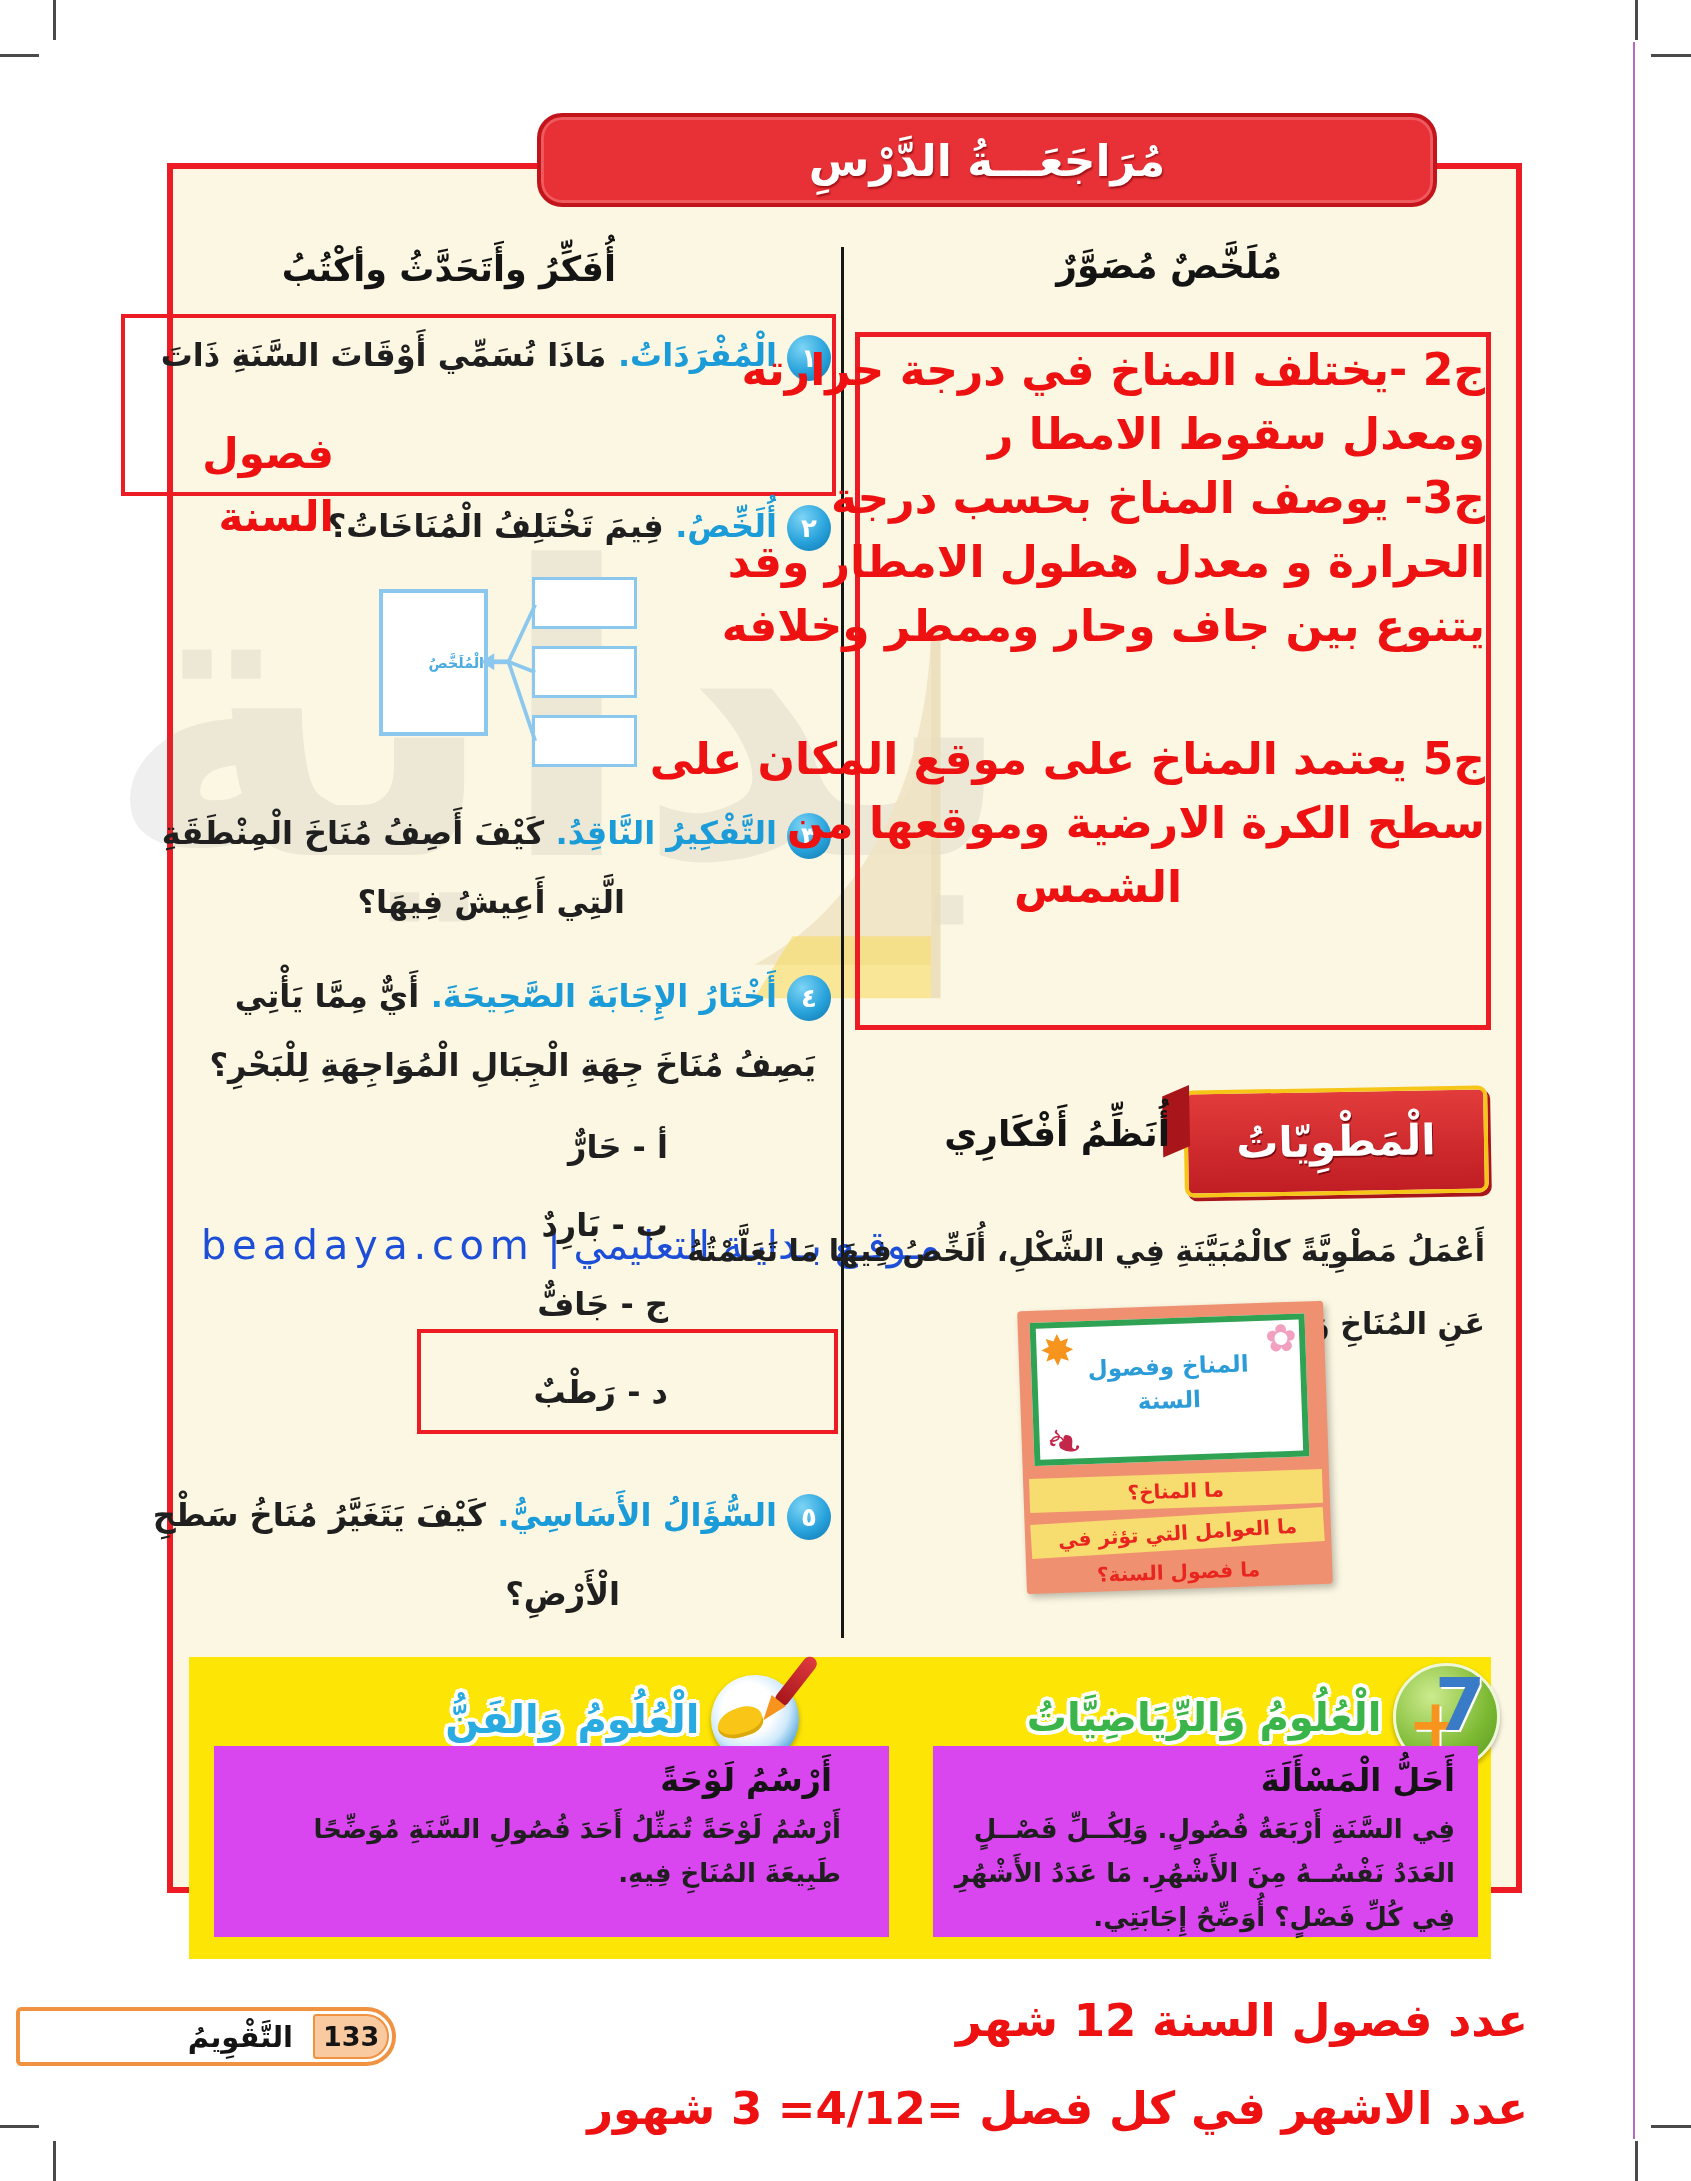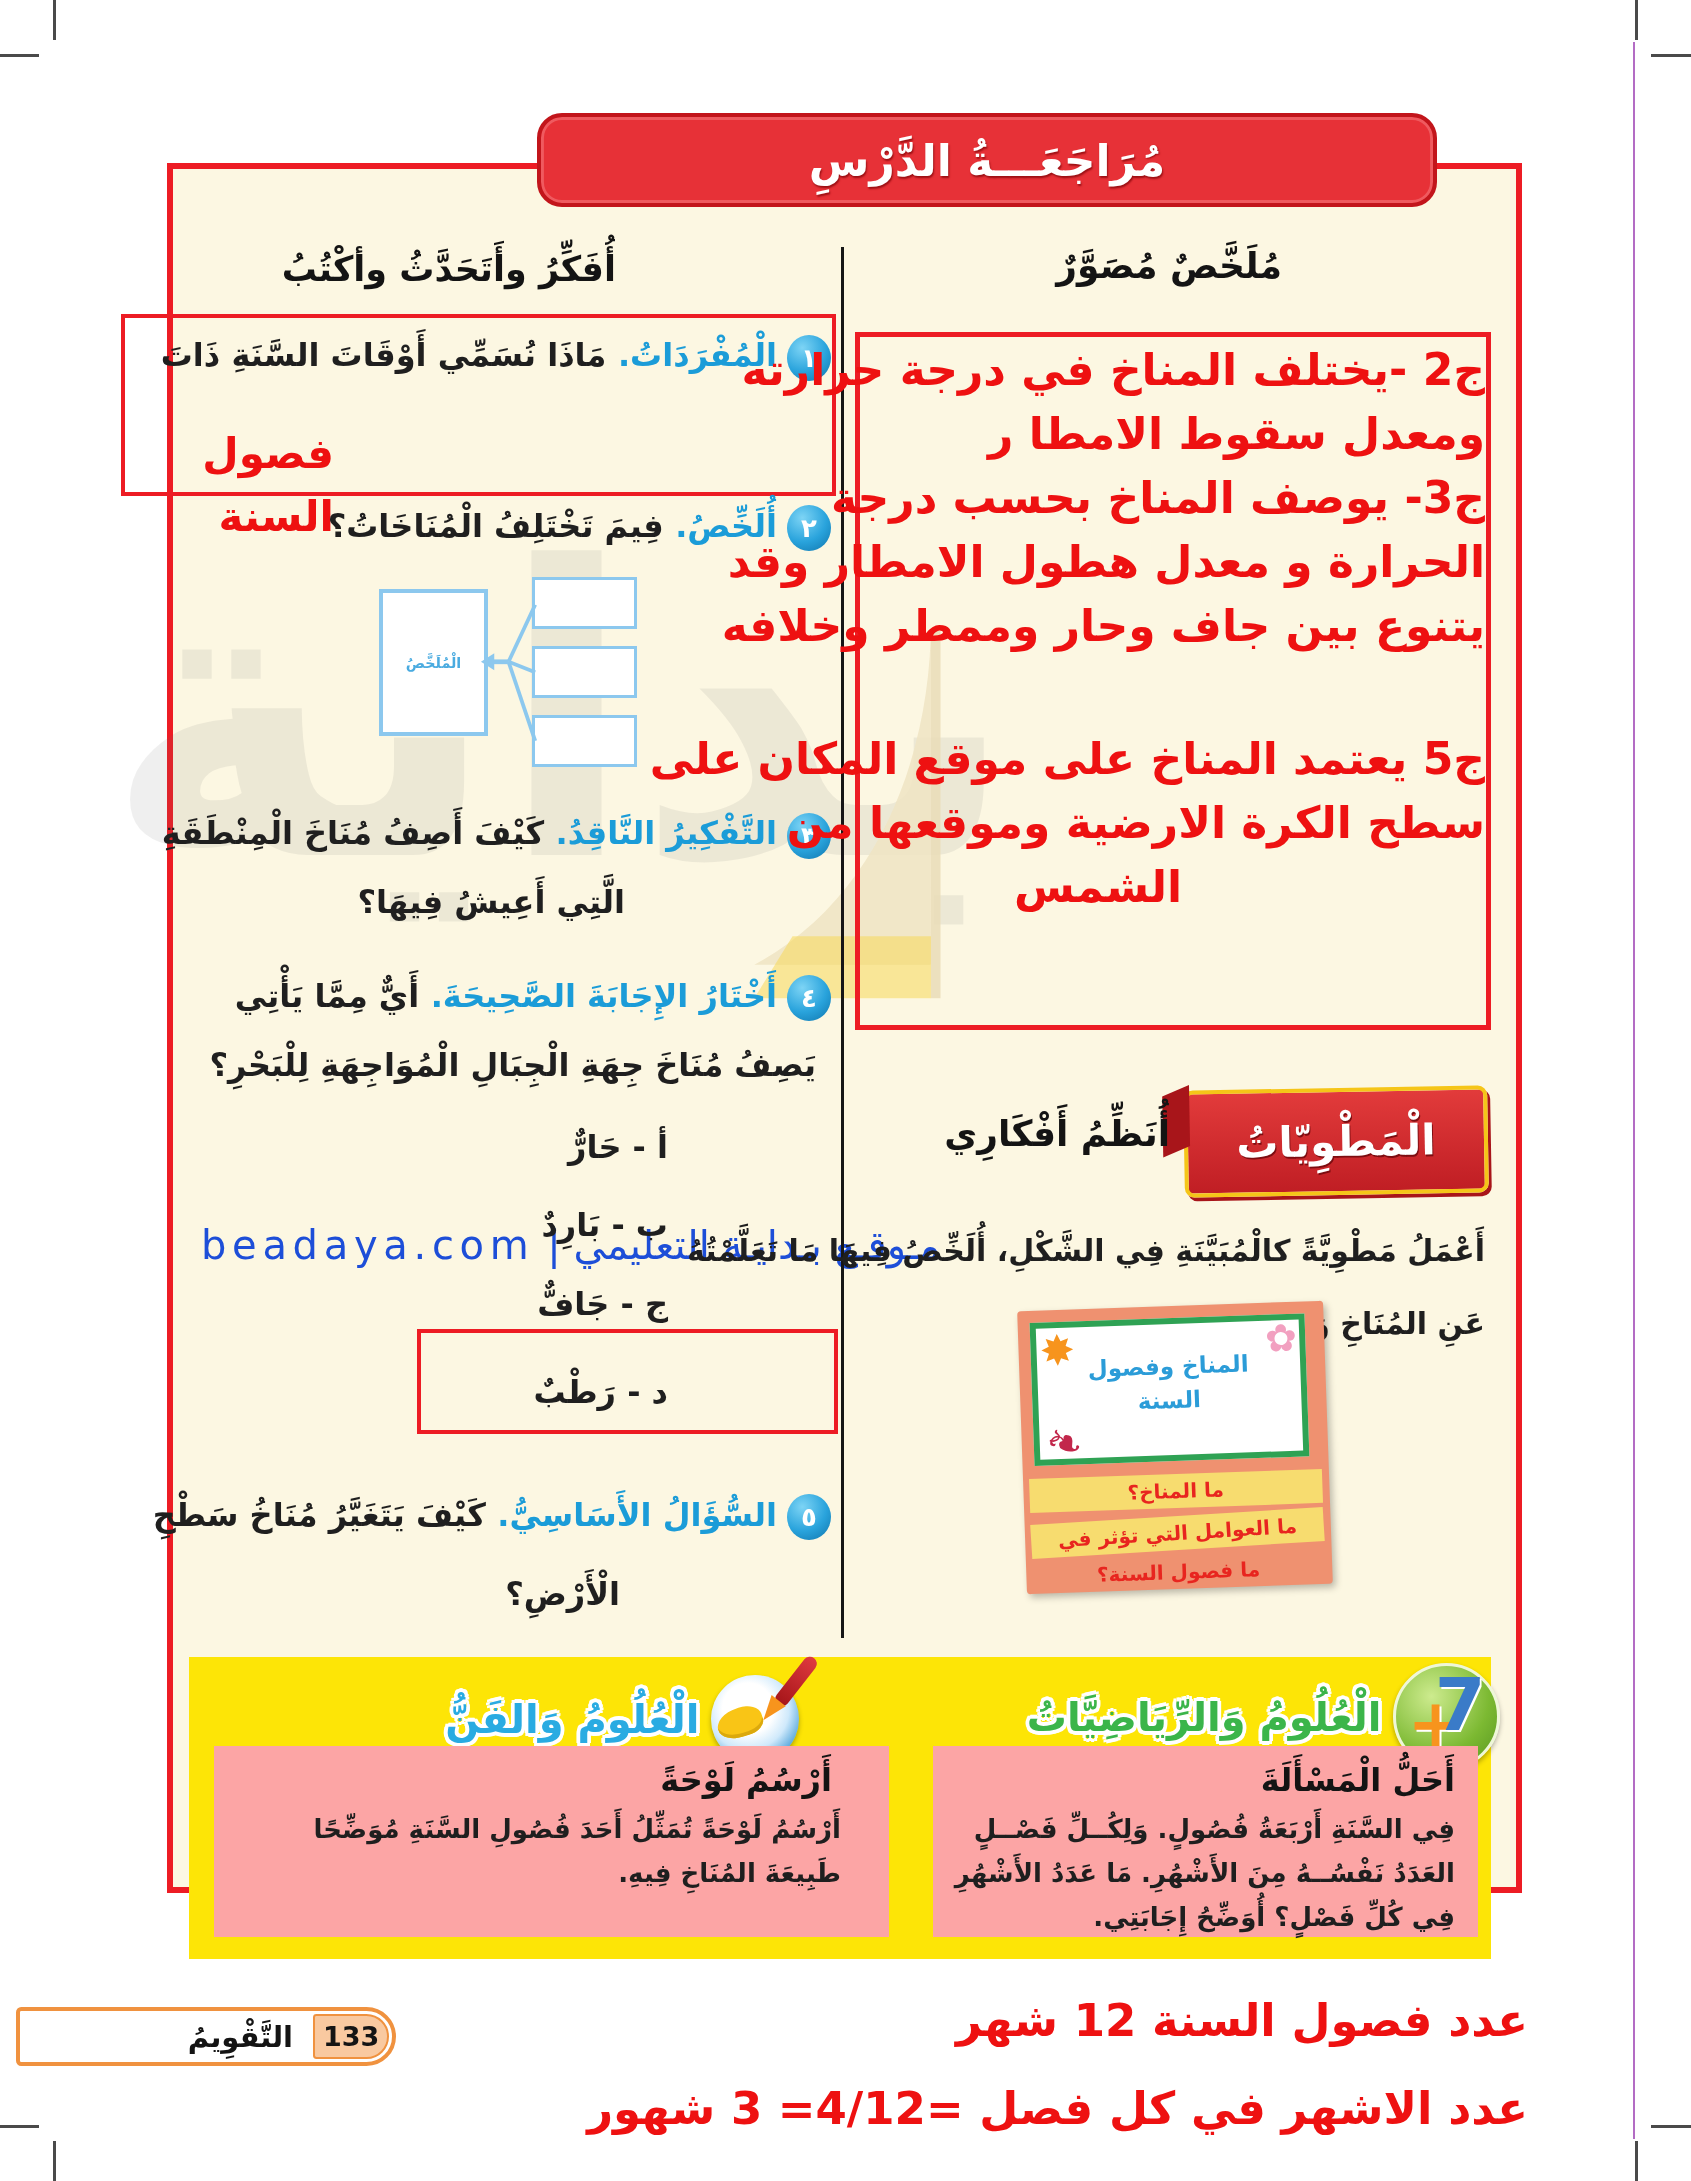--- a/index.html
+++ b/index.html
@@ -36,21 +36,21 @@
   .opt{position:absolute;font-size:32px;font-weight:bold;color:#1f1f1f;z-index:5;white-space:nowrap;}
   
   .red-rect{position:absolute;border:4.8px solid #ED1C24;z-index:4;box-sizing:border-box;}
   
   .hw{font-size:44px;font-weight:bold;color:#EE1111;line-height:64px;white-space:nowrap;}
   .hw-block{position:absolute;z-index:5;}
   .ans1{position:absolute;left:182px;top:375px;width:153px;z-index:5;text-align:right;
     font-size:42px;font-weight:bold;color:#EE1111;line-height:63px;margin-top:47px;}
   
   .diag-box{position:absolute;background:#fff;border:3.8px solid #8CC8EE;box-sizing:border-box;z-index:5;}
-  .diag-main{border-width:4.8px;display:flex;align-items:center;justify-content:center;}
+  .diag-main{border-width:4.8px;display:flex;align-items:center;justify-content:flex-start;}
   .diag-main span{color:#4AABE0;font-size:14.3px;font-weight:bold;}
   
   .matw{position:absolute;right:203px;top:1088px;width:304px;height:107px;z-index:5;
     background:linear-gradient(180deg,#E23B3B,#C01E24);border:4.8px solid #F5C518;border-radius:9.6px;
     box-sizing:border-box;transform:rotate(-1deg);box-shadow:2.9px 3.8px 0 #a8151a;
     display:flex;align-items:center;justify-content:center;}
   .matw:after{content:"";position:absolute;left:-25px;top:-3.8px;width:27px;height:61px;
     background:#A8151A;transform:skewY(-22deg);z-index:-1;}
   .matw-text{color:#fff;font-size:42px;font-weight:bold;text-shadow:1px 1.9px 0 #7d0d11;}
   .fold-title{position:absolute;right:521px;top:1113px;font-size:36px;font-weight:bold;color:#141414;z-index:5;white-space:nowrap;}
@@ -82,21 +82,21 @@
   .icon-math .seven{position:absolute;right:11.5px;top:-3.8px;color:#3A7BC8;font-size:73px;font-weight:bold;text-shadow:1.9px 1.9px 0 #fff;}
   .icon-art{width:88px;height:88px;border-radius:50%;position:relative;flex:0 0 auto;
     background:radial-gradient(circle at 42% 38%,#ffffff 34%,#cfe9fb 55%,#58A8DC 76%,#2E86C1);
     box-shadow:0 2.9px 4.8px rgba(0,0,0,.3);}
   .brush-handle{position:absolute;width:14.3px;height:59px;background:linear-gradient(#E03A3F,#A31418);
     border-radius:7.6px;transform:rotate(38deg);right:-3.8px;top:-23px;}
   .brush-tip{position:absolute;right:19px;top:23px;width:0;height:0;transform:rotate(38deg);
     border-left:9.6px solid transparent;border-right:9.6px solid transparent;border-top:25px solid #F7941D;}
   .paint-swoosh{position:absolute;left:5.7px;top:32.5px;width:46px;height:29px;background:#F9C516;
     border-radius:60% 50% 45% 55%;transform:rotate(-18deg);box-shadow:inset 0 -3.8px 0 #dba90d;}
-  .white-box{position:absolute;background:#fca5a5;z-index:7;box-sizing:border-box;}
+  .white-box{position:absolute;background:#d946ef;z-index:7;box-sizing:border-box;}
   .wb-title{font-size:32px;font-weight:bold;color:#141414;padding:15.3px 23px 0 0;}
   .wb-body{font-size:26px;font-weight:bold;color:#1f1f1f;line-height:44px;text-align:right;padding:7.6px 23px 0 15.3px;}
   
   .tab{position:absolute;left:17px;top:2007px;width:380px;height:59px;background:#ffffff;
     border:4.8px solid #F0923F;border-radius:5.7px 32.5px 32.5px 5.7px;box-sizing:border-box;z-index:7;}
   .tab-num{position:absolute;right:2.9px;top:2.9px;bottom:2.9px;width:76px;background:#F9C9A0;
     border-right:0;border-radius:3.8px 25px 25px 3.8px;display:flex;align-items:center;justify-content:center;
     font-size:27px;font-weight:bold;color:#141414;border:2.9px solid #F0923F;box-sizing:border-box;}
   .tab-label{position:absolute;right:99px;top:50%;transform:translateY(-50%);
     font-size:29px;font-weight:bold;color:#141414;}

